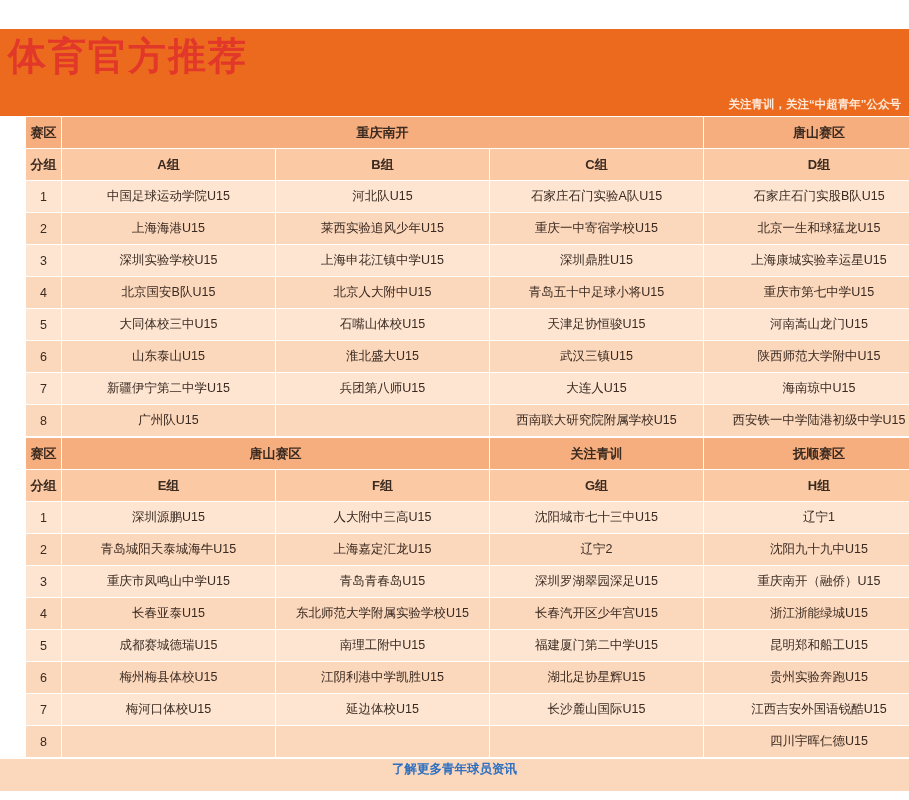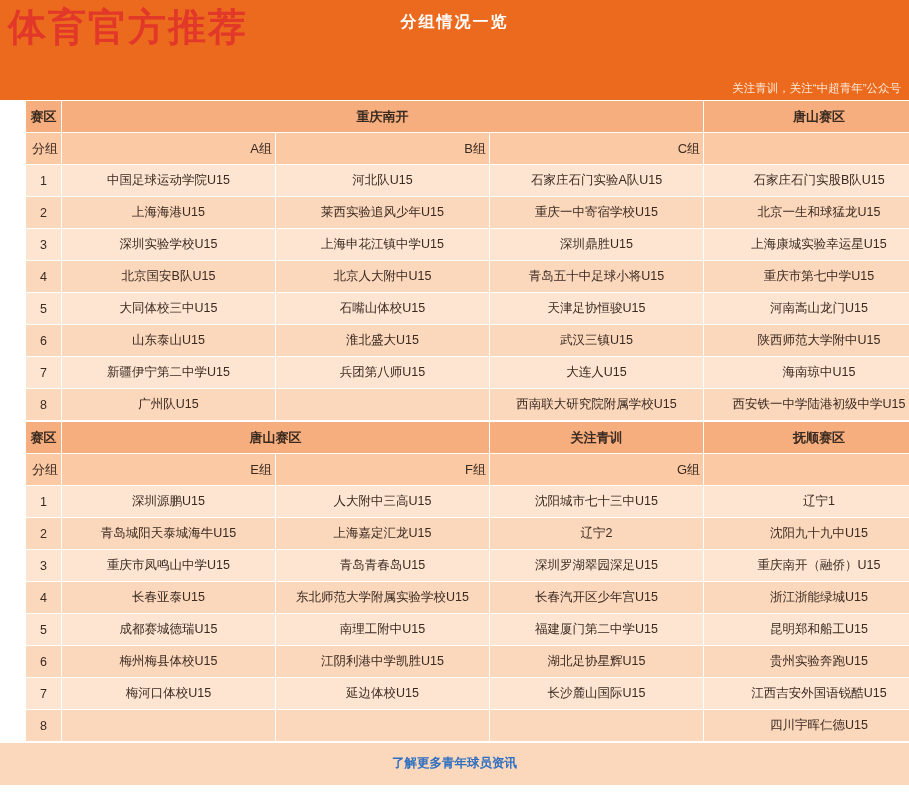--- a/index.html
+++ b/index.html
@@ -15,23 +15,24 @@
     position: relative;
     width: 909px;
     height: 800px;
     overflow: hidden;
     background: #ffffff;
   }
   
   .header {
     position: relative;
     background: #ec6a1e;
-    height: 100px;
+    height: 87px;
     padding-top: 8px;
     text-align: center;
+    margin-top: 29px;
   }
   .header-title {
     color: #ffffff;
     font-size: 18px;
     font-weight: bold;
     line-height: 28px;
     letter-spacing: 1px;
     font-family: "Liberation Serif", serif;
   }
   .header-sub {
@@ -41,21 +42,21 @@
     line-height: 28px;
     letter-spacing: 2px;
     font-family: "Liberation Serif", serif;
   }
   .header-note {
     position: absolute;
     right: 8px;
     bottom: 4px;
     color: #ffe9d8;
     font-size: 11.5px;
-    font-weight: normal;
+    font-weight: bold;
   }
   .watermark {
     position: absolute;
     left: 8px;
     top: 2px;
     font-size: 38px;
     font-weight: bold;
     color: #e2342a;
     font-family: "Liberation Serif", serif;
     letter-spacing: 2px;
@@ -81,46 +82,45 @@
     white-space: nowrap;
     overflow: hidden;
   }
   .c0 { width: 36px; }
   .c1 { width: 214px; }
   .c2 { width: 214px; }
   .c3 { width: 214px; }
   .c4 { width: 231px; }
 
   tr.zone td { background: #f6ae7e; font-weight: bold; font-size: 13px; color: #3a2a20; }
-  tr.group td { background: #fbc9a4; font-weight: normal; font-size: 13px; color: #3a2a20; text-align: right; }
+  tr.group td { background: #fbc9a4; font-weight: bold; font-size: 13px; color: #3a2a20; }
   tr.odd td { background: #fde5d2; }
   tr.even td { background: #fbd7bc; }
   td.idx { font-weight: normal; }
 
   .footer {
     background: #fbd7bc;
     text-align: center;
-    padding: 10px 0 12px;
+    padding: 0 0 12px;
     border-top: 1px solid #ffffff;
   }
   .footer div {
     color: #2f6fc0;
     font-size: 12.5px;
     font-weight: bold;
     line-height: 20px;
   }
 </style>
 </head>
 <body>
 
 <div id="page">
 
   <div class="header">
     <div class="watermark">体育官方推荐</div>
-    <div class="header-sub">分组情况一览</div>
     <div class="header-note">关注青训，关注“中超青年”公众号</div>
   </div>
 
   <table class="grid">
     <colgroup>
         <col class="c0">
         <col class="c1">
         <col class="c2">
         <col class="c3">
         <col class="c4">

